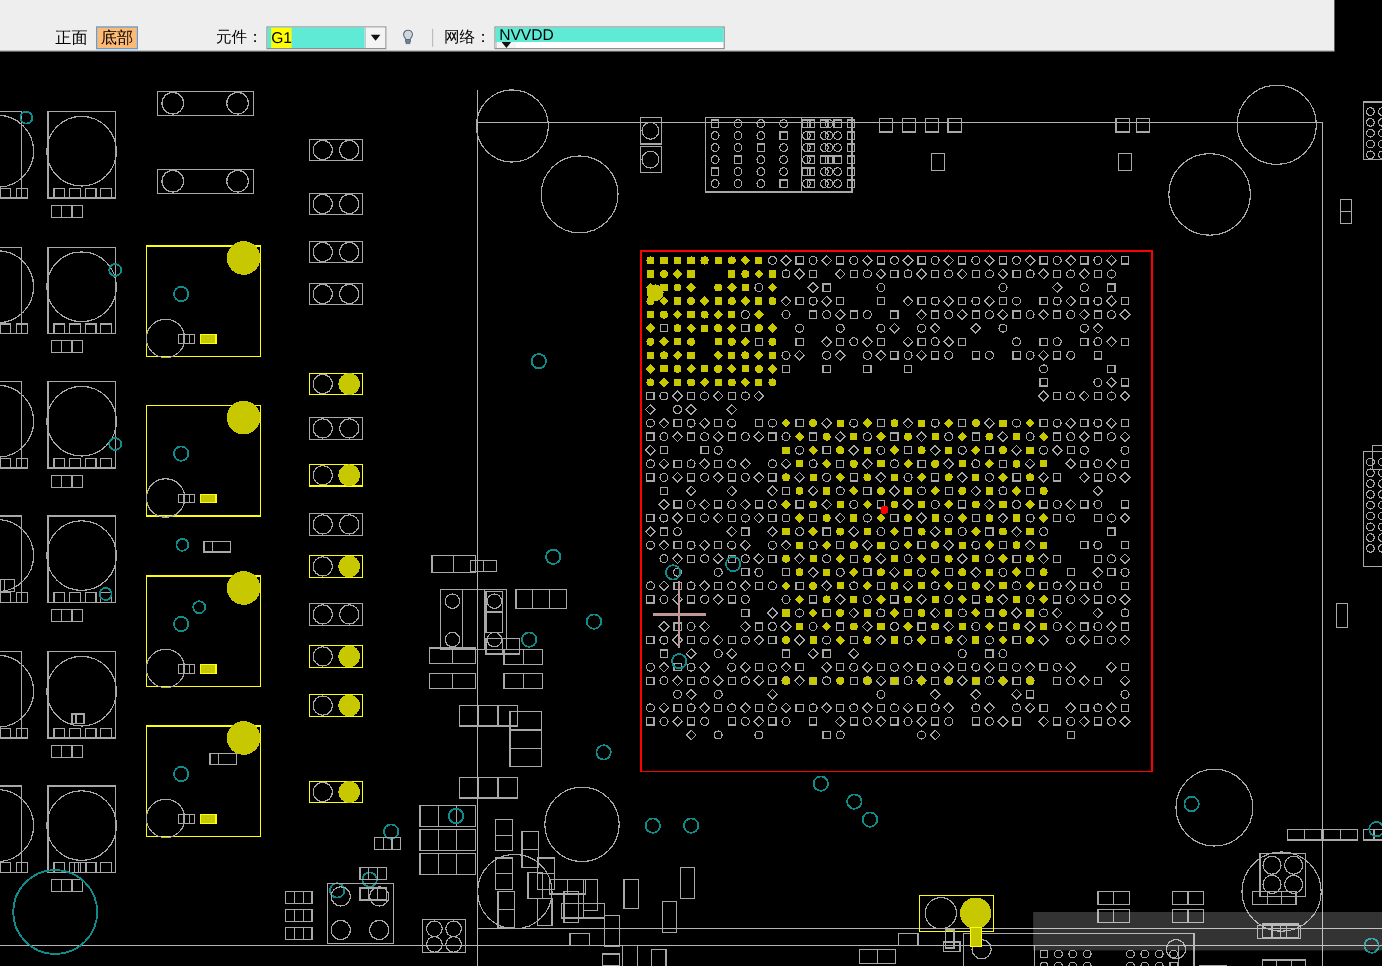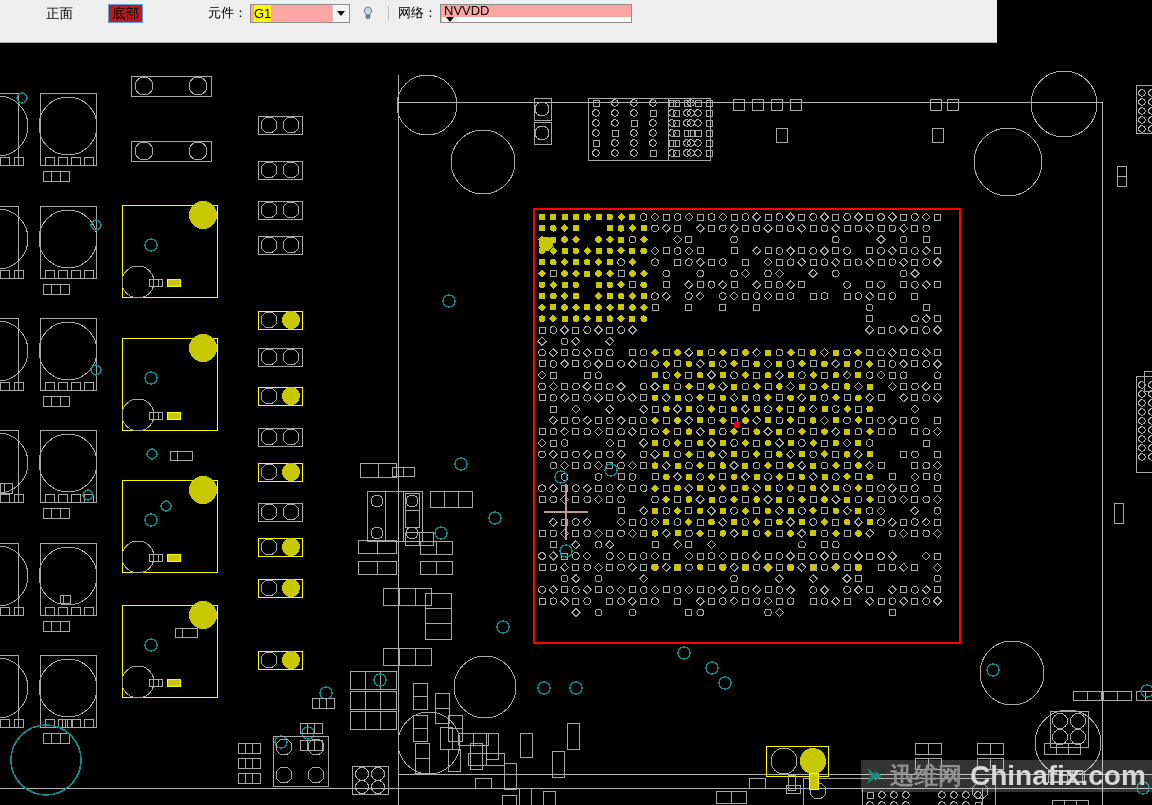--- a/index.html
+++ b/index.html
@@ -10,60 +10,59 @@
     overflow: hidden;
     background: #000;
     font-family: "Liberation Sans", sans-serif;
   }
 
   #app { position: relative; width: 1152px; height: 805px; }
 
   
   #toolbar {
     position: absolute; top: 0; left: 0;
-    width: 997px; height: 43px;
+    width: 1112px; height: 43px;
     background: #efeeee;
     border-bottom: 1px solid #a9a9a9;
-    display: flex; align-items: flex-start;
+    display: flex; align-items: flex-end;
     padding-top: 2px;
   }
   #toolbar-row {
     display: flex; align-items: center;
     height: 22px; width: 100%;
     padding-left: 42px;
     font-size: 13px; color: #000;
   }
 
   .side-tab {
     font-size: 13.5px; color: #000;
     padding: 1px 4px; margin-right: 3px;
     line-height: 17px;
     white-space: nowrap;
   }
   .side-tab.active {
-    background: #b91c1c;
+    background: #fdba74;
     border: 1px solid #5a9fe0;
     padding: 0px 3px;
-    margin-left: 28px;
   }
 
   .field-label {
     font-size: 13px; color: #000;
     white-space: nowrap;
     margin-right: 3px;
   }
 
   .combo {
     display: flex; align-items: stretch;
     height: 19px;
     border: 1px solid #8d8d8d;
     background: #fff;
   }
   .combo .val {
-    background: #fca5a5;
+    background: #5eead4;
     color: #000;
     font-size: 13px;
     line-height: 17px;
     padding: 0 3px;
     white-space: nowrap;
     overflow: hidden;
     display: flex; align-items: center;
   }
   .combo .val span.sel {
     background: #ffff00;
@@ -1737,26 +1736,16 @@
         <rect x="60" y="552" width="10" height="8" stroke="#a8a8a8" fill="none" stroke-width="1"></rect>
         <line x1="63.333333333333336" y1="552" x2="63.333333333333336" y2="560" stroke="#a8a8a8" stroke-width="1"></line>
         <rect x="62" y="676" width="10" height="8" stroke="#a8a8a8" fill="none" stroke-width="1"></rect>
         <line x1="65.33333333333333" y1="676" x2="65.33333333333333" y2="684" stroke="#a8a8a8" stroke-width="1"></line>
         <rect x="0" y="440" width="12" height="10" stroke="#a8a8a8" fill="none" stroke-width="1"></rect>
         <line x1="4" y1="440" x2="4" y2="450" stroke="#a8a8a8" stroke-width="1"></line>
       </svg>
 
     <div id="watermark">
       <div id="wm-band"></div>
-      <div id="wm-inner">
-        <div id="wm-logo">
-          <svg width="26" height="26" viewBox="0 0 26 26">
-            <path d="M5 5 L16 13 L5 21 L9 13 Z" fill="#1e8a7a"></path>
-            <path d="M12 7 L20 13 L12 19 L15 13 Z" fill="#1e8a7a"></path>
-          </svg>
-        </div>
-        <div id="wm-cn">迅维网</div>
-        <div id="wm-en">Chinafix.com</div>
-      </div>
     </div>
   </div>
 
 </div>
 
 </body></html>

